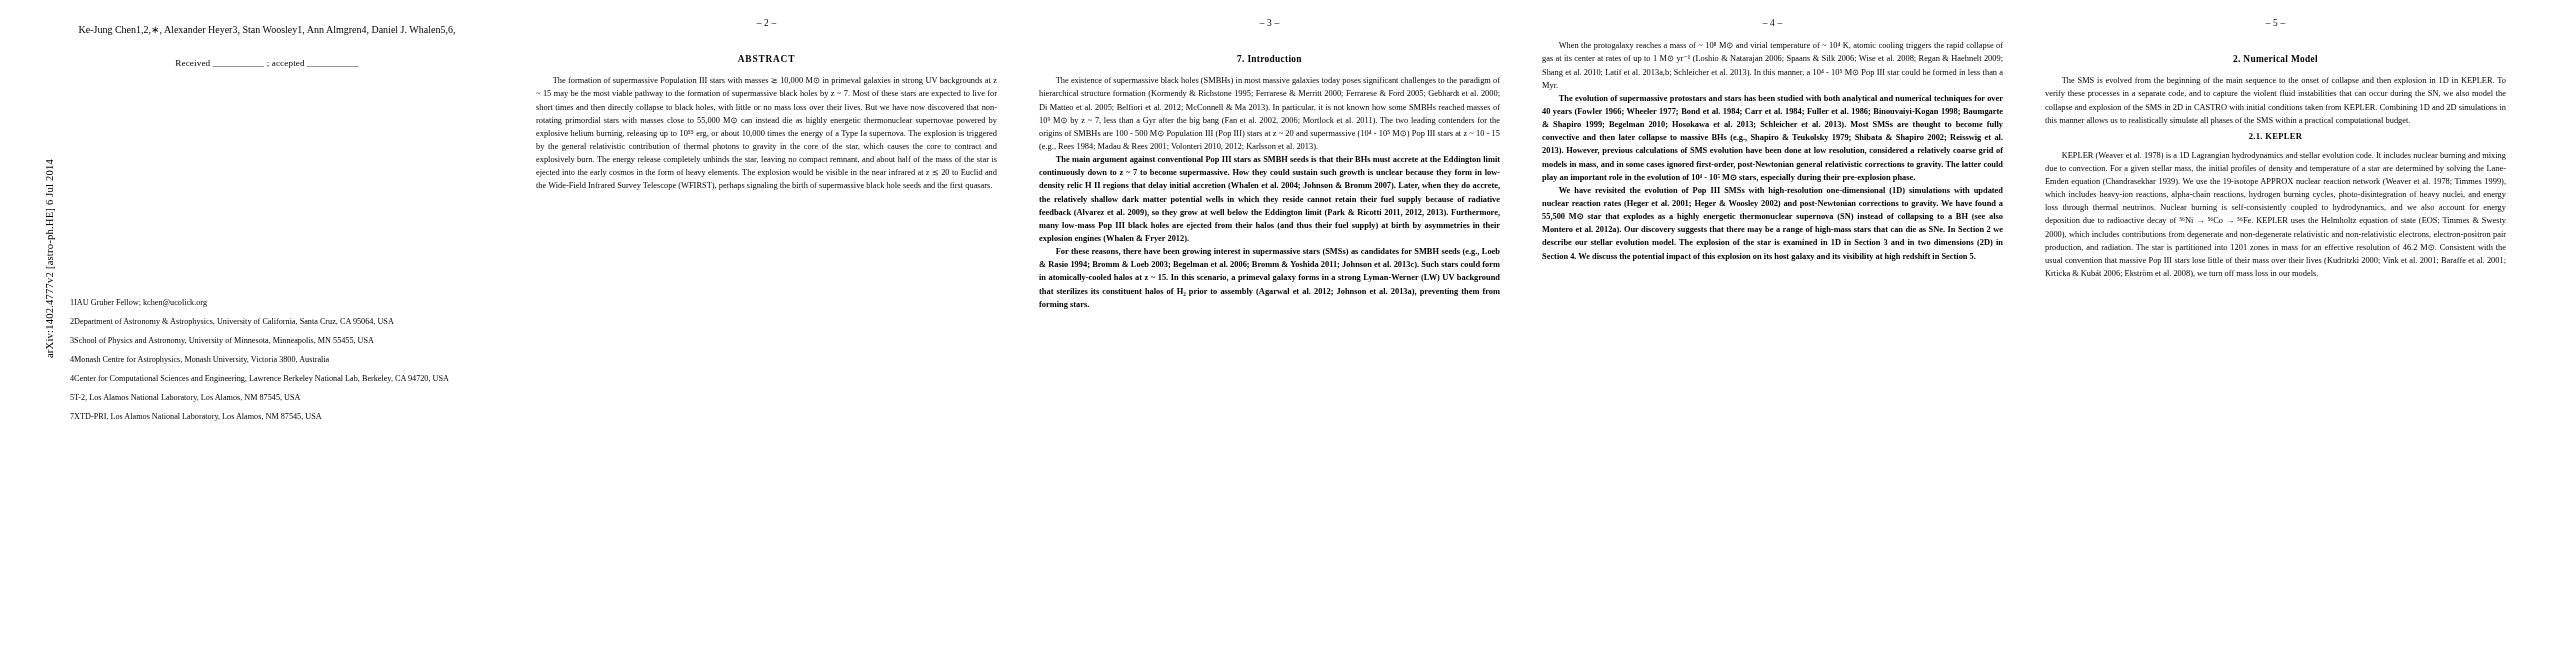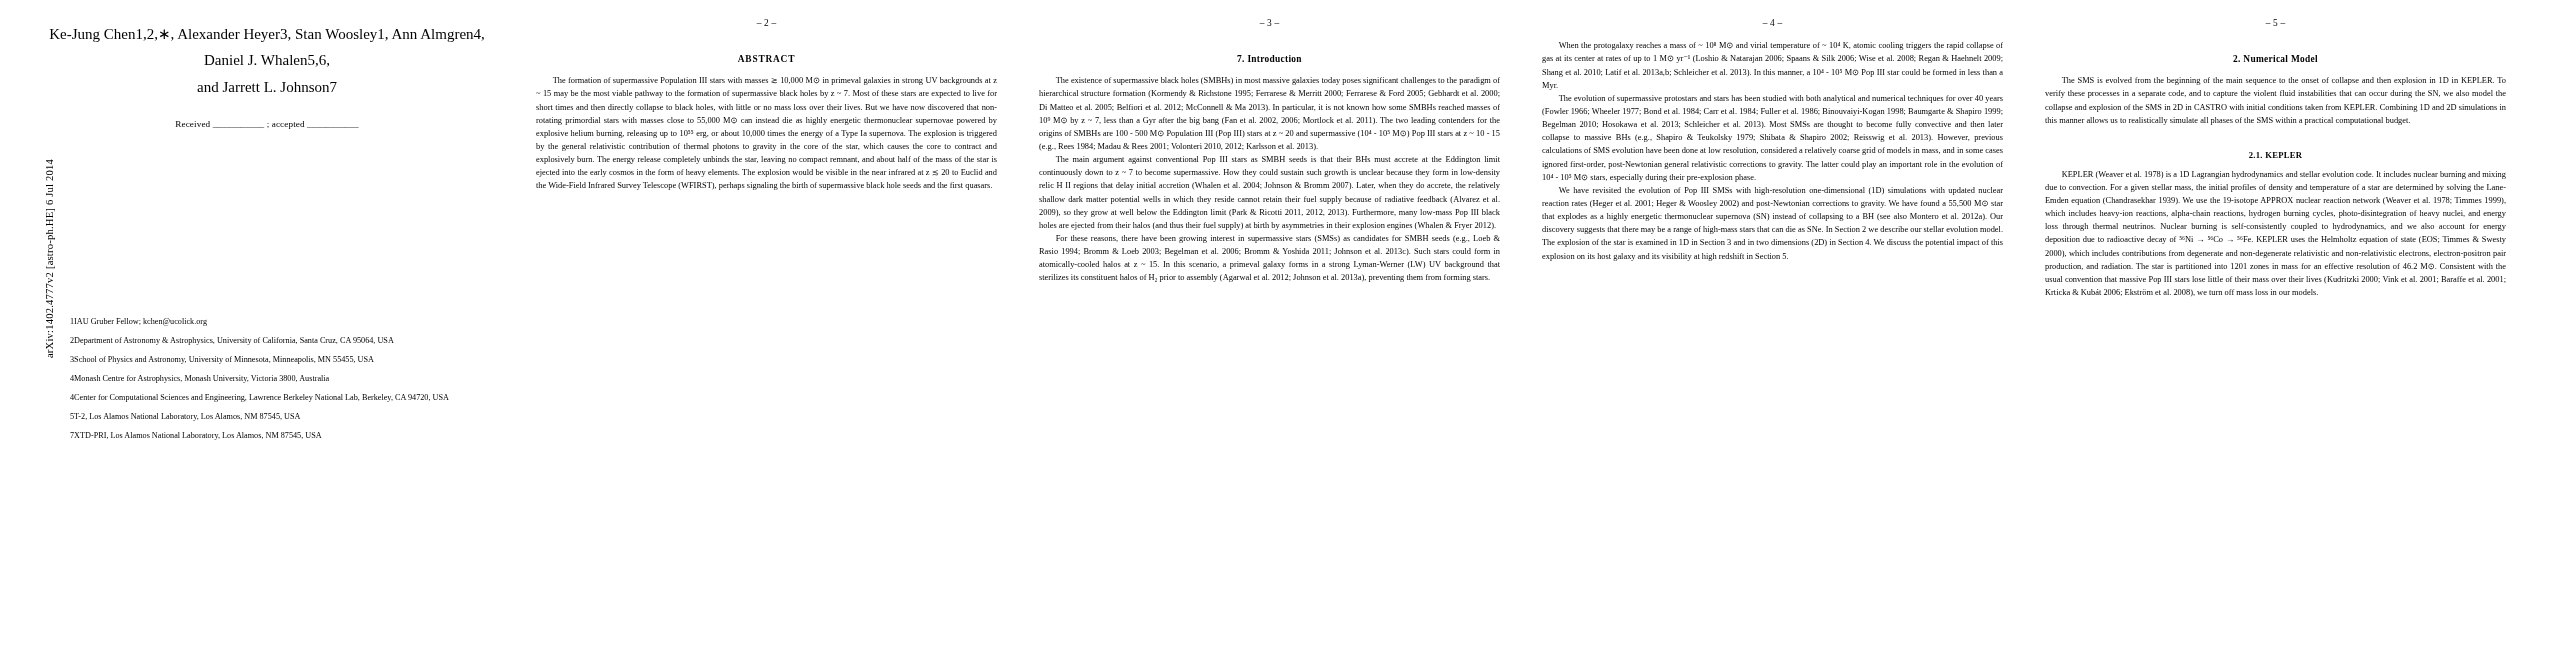--- a/index.html
+++ b/index.html
@@ -59,33 +59,33 @@
     margin-top: 34px;
     text-align: center;
     font-size: 14px;
     font-weight: bold;
     line-height: 1.5;
     letter-spacing: 0.1px;
   }
   .authors {
     margin-top: 21px;
     text-align: center;
-    font-size: 15px;
+    font-size: 10px;
     line-height: 1.75;
   }
   .recd {
     margin-top: 19px;
     text-align: center;
     font-size: 9.2px;
     letter-spacing: 0.1px;
   }
   .affils {
     position: absolute;
     left: 31px;
-    top: 315px;
+    top: 296px;
     width: 422px;
     font-size: 8.2px;
     line-height: 1.62;
   }
   .affils p {
     margin: 0 0 5.8px 0;
     text-indent: 0;
   }
 
   
@@ -95,55 +95,54 @@
     font-weight: bold;
     margin-top: 26px;
     margin-bottom: 10px;
     letter-spacing: 0.3px;
   }
   .sec-head.abstract-head { letter-spacing: 0.8px; }
   .subsec-head {
     text-align: center;
     font-size: 8.6px;
     font-weight: bold;
-    margin-top: 23px;
+    margin-top: 4px;
     margin-bottom: 7.8px;
     letter-spacing: 0.3px;
   }
   p.body {
     margin: 0;
     font-size: 8.4px;
     line-height: 1.565;
     text-align: justify;
     text-indent: 16.7px;
     -webkit-hyphens: auto;
     hyphens: auto;
   }
-  p.body + p.body { margin-top: 0; }
+  p.body + p.body { margin-top: 0; font-weight: bold; }
   .kw {
     margin-top: 12.2px;
     font-size: 8px;
     line-height: 1.62;
     text-align: justify;
   }
   .kw i { font-style: italic; }
   i { font-style: italic; }
 </style>
 </head>
 <body>
 
 <div class="page">
 
   <div class="arxiv-stamp">arXiv:1402.4777v2  [astro-ph.HE]  6 Jul 2014</div>
 
   <div class="col col-1">
 
     <div class="authors">
       <div>Ke-Jung Chen1,2,∗, Alexander Heyer3, Stan Woosley1, Ann Almgren4, Daniel J. Whalen5,6,</div>
-      <div>and Jarrett L. Johnson7</div>
     </div>
 
     <div class="recd">Received ___________ ;    accepted ___________</div>
 
     <div class="affils">
       <p>1IAU Gruber Fellow; kchen@ucolick.org</p>
       <p>2Department of Astronomy &amp; Astrophysics, University of California, Santa Cruz, CA 95064, USA</p>
       <p>3School of Physics and Astronomy, University of Minnesota, Minneapolis, MN 55455, USA</p>
       <p>4Monash Centre for Astrophysics, Monash University, Victoria 3800, Australia</p>
       <p>4Center for Computational Sciences and Engineering, Lawrence Berkeley National Lab, Berkeley, CA 94720, USA</p>

